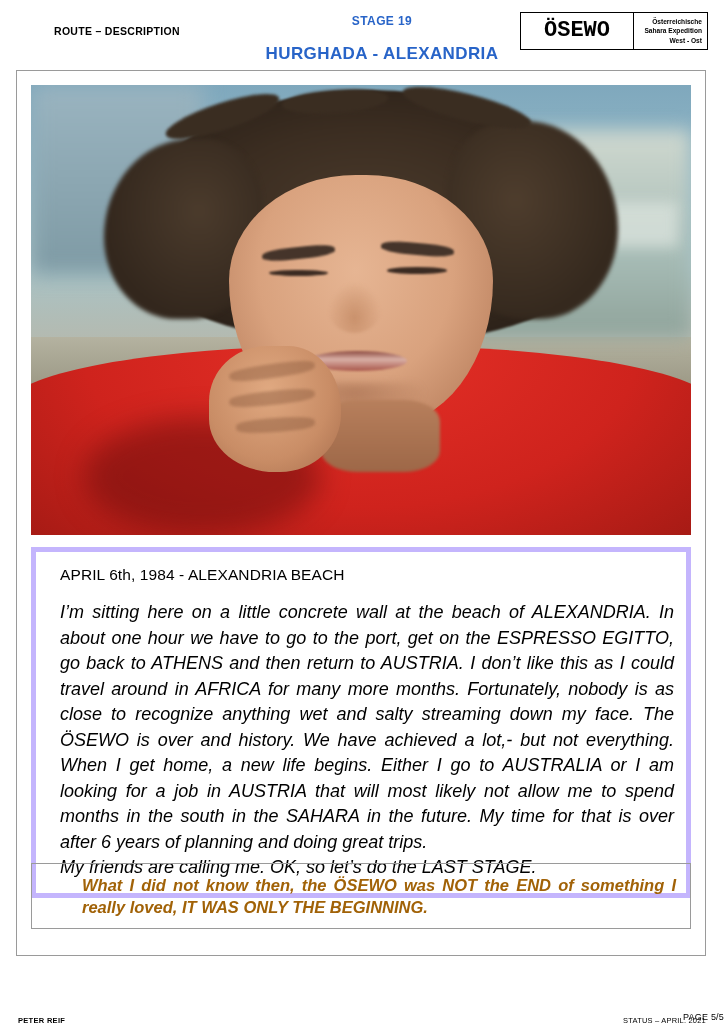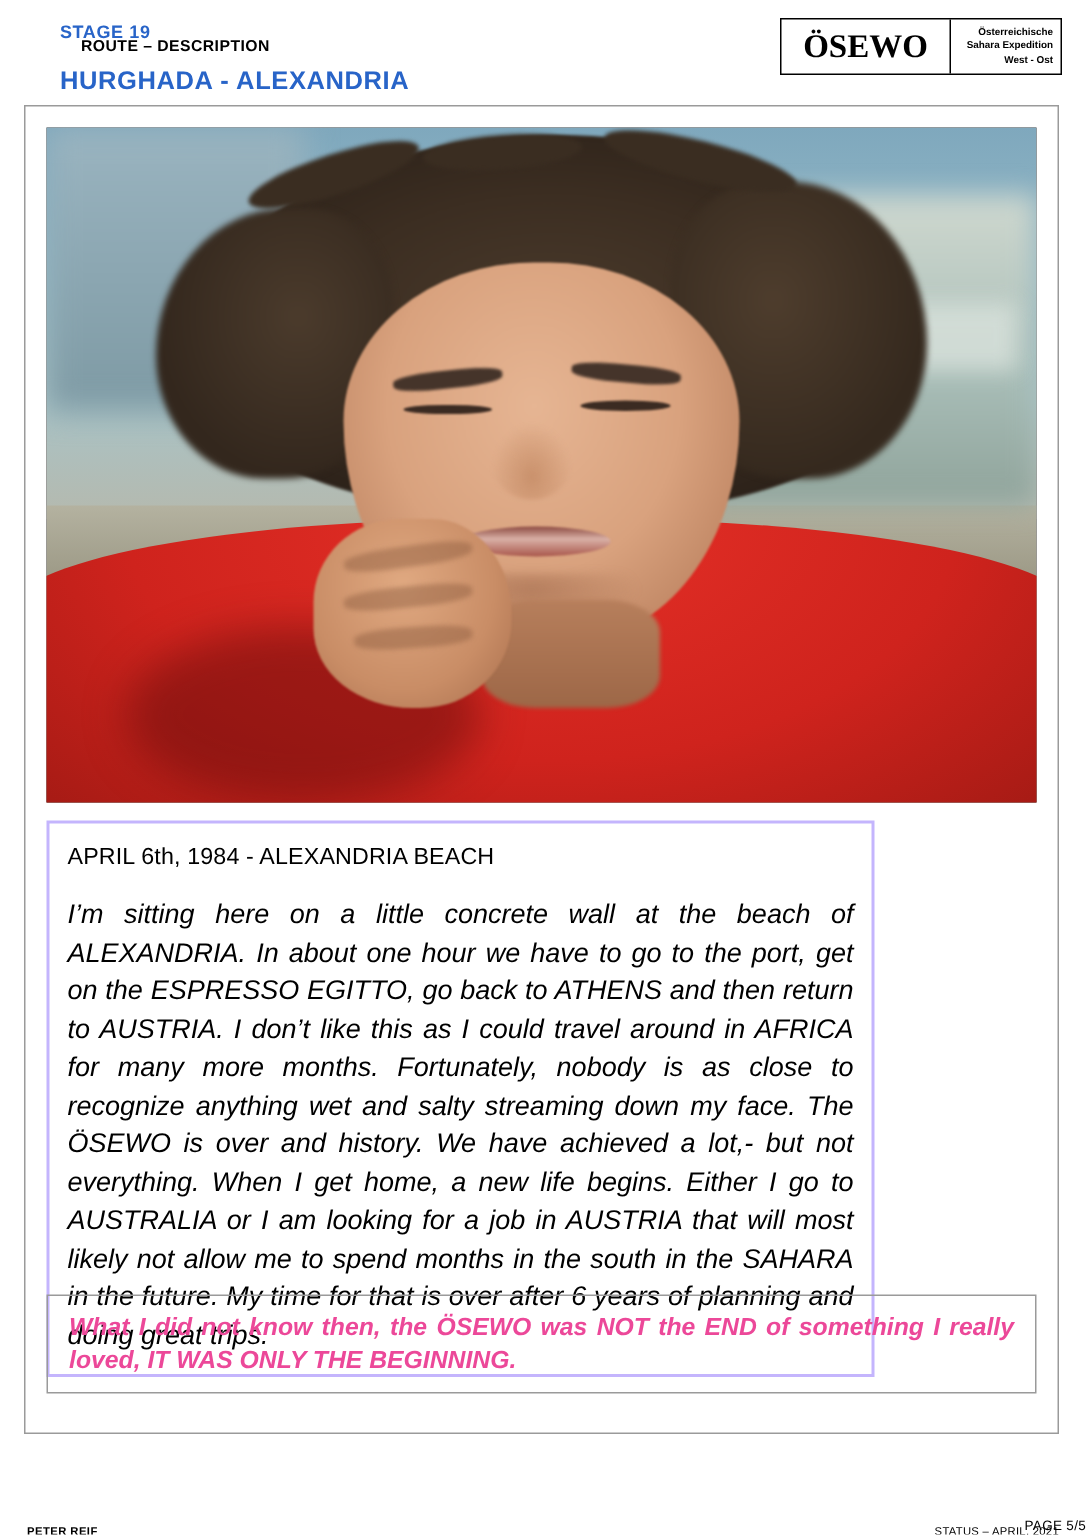--- a/index.html
+++ b/index.html
@@ -29,20 +29,21 @@
     font-weight: bold;
     letter-spacing: 0.3px;
     color: #000;
     padding-left: 36px;
   }
   .title-block {
     position: absolute;
     left: 0;
     right: 0;
     top: 14px;
+    text-align: center;
     padding-left: 40px;
   }
   .stage-line {
     font-size: 12px;
     font-weight: bold;
     color: #2864c8;
     letter-spacing: 0.4px;
   }
   .stage-title {
     font-size: 17px;
@@ -63,21 +64,21 @@
     background: #fff;
   }
   .logo-main {
     flex: 0 0 112px;
     display: flex;
     align-items: center;
     justify-content: center;
     border-right: 1px solid #000;
   }
   .logo-main span {
-    font-family: Liberation Serif, serif;
+    font-family: Liberation Mono, monospace;
     font-size: 22px;
     font-weight: bold;
     letter-spacing: 0px;
     line-height: 1;
   }
   .logo-sub {
     flex: 1;
     display: flex;
     flex-direction: column;
     justify-content: center;
@@ -288,24 +289,24 @@
     background: linear-gradient(180deg,#b77f5c 0%, #9d6747 100%);
     border-radius: 30%;
     filter: blur(1.4px);
   }
 
   
   .text-block {
     position: absolute;
     left: 14px;
     top: 476px;
-    width: 552px;
-    border: 2px solid #c4b5fd;
+    width: 660px;
+    border: 5px solid #c4b5fd;
     box-sizing: border-box;
-    padding: 10px 12px 12px 12px;
+    padding: 10px 12px 12px 24px;
   }
   .date-line {
     font-size: 15.5px;
     margin: 4px 0 16px 0;
     letter-spacing: .1px;
   }
   .body-text {
     font-size: 18px;
     line-height: 1.42;
     text-align: justify;
@@ -325,24 +326,25 @@
     border: 1px solid #9a9a9a;
     box-sizing: border-box;
     display: flex;
     align-items: center;
     padding: 0 14px;
   }
   .quote-text {
     font-size: 16.5px;
     font-weight: bold;
     font-style: italic;
-    color: #ec4899;
+    color: #a16207;
     line-height: 1.35;
     text-align: justify;
     text-align-last: left;
+    margin-left: 36px;
   }
 
   
   .footer {
     position: absolute;
     left: 0;
     right: 0;
     top: 1010px;
     height: 40px;
   }
@@ -428,20 +430,21 @@
       <div class="finger" style="left:30%;top:62%;width:13%;height:3%;transform:rotate(-8deg);"></div>
       <div class="finger" style="left:30%;top:68%;width:13%;height:3%;transform:rotate(-6deg);"></div>
       <div class="finger" style="left:31%;top:74%;width:12%;height:3%;transform:rotate(-4deg);"></div>
     </div>
   </div>
 
   <div class="text-block">
     <div class="date-line">APRIL 6th, 1984 - ALEXANDRIA BEACH</div>
     <div class="body-text">
       <p>I’m sitting here on a little concrete wall at the beach of ALEXANDRIA. In about one hour we have to go to the port, get on the ESPRESSO EGITTO, go back to ATHENS and then return to AUSTRIA. I don’t like this as I could travel around in AFRICA for many more months. Fortunately, nobody is as close to recognize anything wet and salty streaming down my face. The ÖSEWO is over and history. We have achieved a lot,- but not everything. When I get home, a new life begins. Either I go to AUSTRALIA or I am looking for a job in AUSTRIA that will most likely not allow me to spend months in the south in the SAHARA in the future. My time for that is over after 6 years of planning and doing great trips.</p>
+      <p class="last">My friends are calling me. OK, so let’s do the LAST STAGE.</p>
     </div>
   </div>
 
   <div class="quote-block">
     <div class="quote-text">What I did not know then, the ÖSEWO was NOT the END of something I really loved, IT WAS ONLY THE BEGINNING.</div>
   </div>
 
 </div>
 
 <div class="footer">

